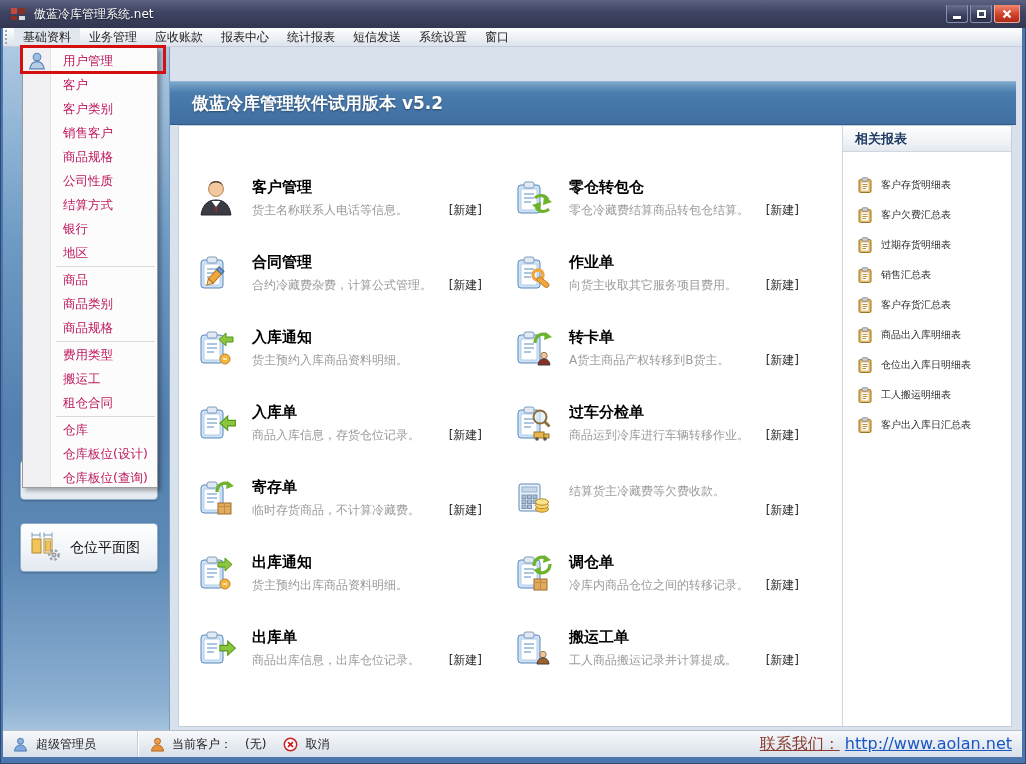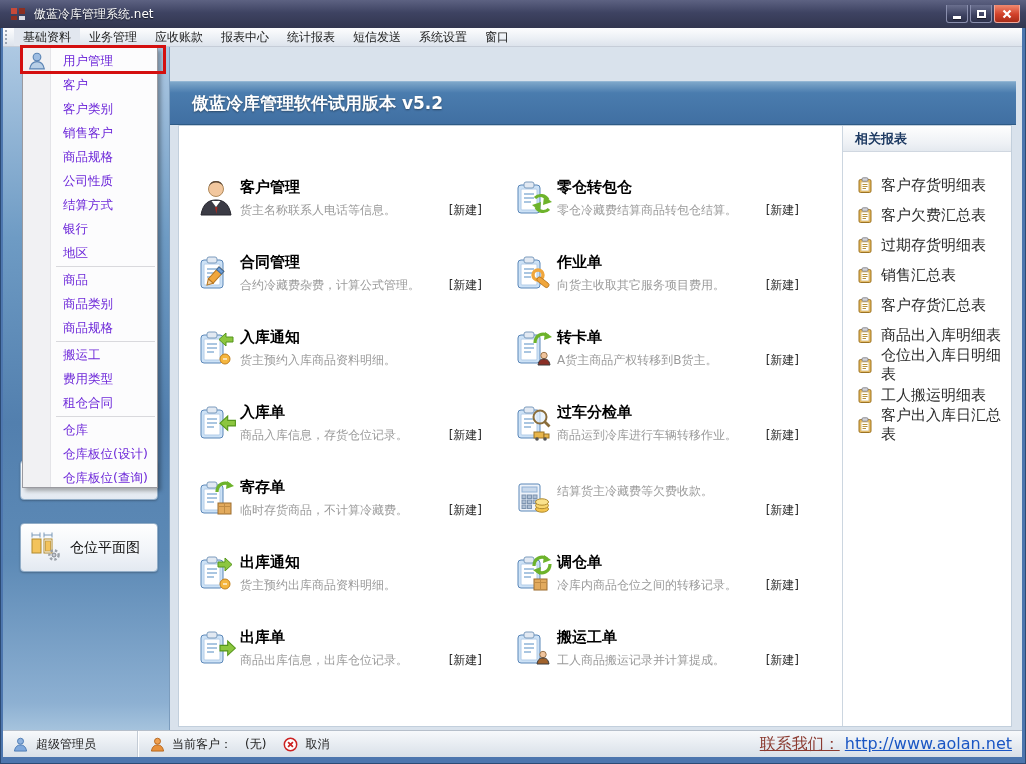--- a/index.html
+++ b/index.html
@@ -43,40 +43,40 @@
   .main { position:absolute; left:170px; top:47px; right:4px; height:683px; background:#d9e2ec; }
   .banner { position:absolute; left:0; right:6px; top:34px; height:44px;
     background:linear-gradient(180deg,#7ea7ca 0%,#4a7cae 26%,#406fa2 100%);
     border-top:1px solid #93b6d4; border-bottom:1px solid #2e5a85;
     display:flex; align-items:center; padding-left:22px; }
   .banner-text { color:#fff; font-size:17px; font-weight:bold; text-shadow:0 1px 2px rgba(0,0,0,.4); }
   .content { position:absolute; left:8px; right:10px; top:78px; bottom:3px; background:#fff; border:1px solid #c2cfdc; }
 
   .features { position:absolute; left:0; top:0; right:170px; bottom:0;
     display:grid; grid-template-columns:317px 317px; grid-auto-rows:75px; padding:52px 0 0 17px; }
-  .feature { display:flex; gap:4px; width:286px; }
+  .feature { display:flex; gap:16px; width:286px; }
   .f-icon { flex:0 0 40px; width:40px; height:40px; }
   .f-body { position:relative; flex:1; }
   .f-title { font-size:15px; font-weight:bold; color:#000; line-height:19px; }
   .f-desc { font-size:12px; color:#9a9a9a; line-height:16px; display:block; margin-top:5px; }
   .f-new { position:absolute; right:0; top:24px; font-size:12px; color:#2b2b2b; cursor:pointer; }
 
   .reports { position:absolute; top:0; right:0; bottom:0; width:169px; background:#fff; border-left:1px solid #ccd6e0; }
   .reports-header { height:26px; line-height:26px; padding-left:12px; font-size:13px; font-weight:bold; color:#1f3b63;
     background:linear-gradient(180deg,#fefefe,#eef1f5 70%,#e4e9ef); border-bottom:1px solid #d0d7e0; }
   .report-list { padding-top:18px; }
-  .report-item { height:30px; display:flex; align-items:center; gap:8px; padding-left:14px; font-size:15px; color:#2b2b2b; cursor:pointer; }
+  .report-item { height:30px; display:flex; align-items:center; gap:8px; padding-left:14px; font-size:10px; color:#2b2b2b; cursor:pointer; }
 
   
   .dropdown { position:absolute; left:22px; top:47px; width:136px; height:441px; background:#fcfcfd;
     border:1px solid #9a9aa0; box-shadow:3px 3px 4px rgba(0,0,0,.3); z-index:50; padding-top:1px; }
   .dd-strip { position:absolute; left:0; top:0; bottom:0; width:28px; background:#f1f1f3; border-right:1px solid #e4e4e8; }
   .dd-item { position:relative; height:24px; display:flex; align-items:center; cursor:pointer; }
   .dd-icon { position:absolute; left:5px; width:18px; height:18px; }
-  .dd-label { margin-left:40px; font-size:12.5px; color:#6d28d9; white-space:nowrap; }
+  .dd-label { margin-left:40px; font-size:12.5px; color:#be185d; white-space:nowrap; }
   .dd-sep { height:1px; background:#d9d9dd; margin:1px 2px 1px 33px; }
   .red-box { position:absolute; left:20px; top:45px; width:146px; height:29px; border:3px solid #d40f0f; z-index:60; }
 
   
   .statusbar { position:absolute; left:3px; right:4px; top:730px; height:27px;
     background:linear-gradient(180deg,#f7f9fb,#e6ebf1 55%,#d9e0e8); border-top:1px solid #b6bfca;
     display:flex; align-items:center; font-size:12px; color:#222; }
   .sb-user { width:135px; height:100%; display:flex; align-items:center; gap:8px; padding-left:10px;
     border-right:1px solid #c3cbd5; box-shadow:1px 0 0 #fff; }
   .sb-cust { display:flex; align-items:center; gap:7px; padding-left:12px; }
@@ -545,24 +545,24 @@
         <span class="dd-label">商品</span>
       </div>
       <div class="dd-item">
         <span class="dd-label">商品类别</span>
       </div>
       <div class="dd-item">
         <span class="dd-label">商品规格</span>
       </div>
       <div class="dd-sep"></div>
       <div class="dd-item">
+        <span class="dd-label">费用类型</span>
+      </div>
+      <div class="dd-item">
         <span class="dd-label">搬运工</span>
-      </div>
-      <div class="dd-item">
-        <span class="dd-label">费用类型</span>
       </div>
       <div class="dd-item">
         <span class="dd-label">租仓合同</span>
       </div>
       <div class="dd-sep"></div>
       <div class="dd-item">
         <span class="dd-label">仓库</span>
       </div>
       <div class="dd-item">
         <span class="dd-label">仓库板位(设计)</span>

